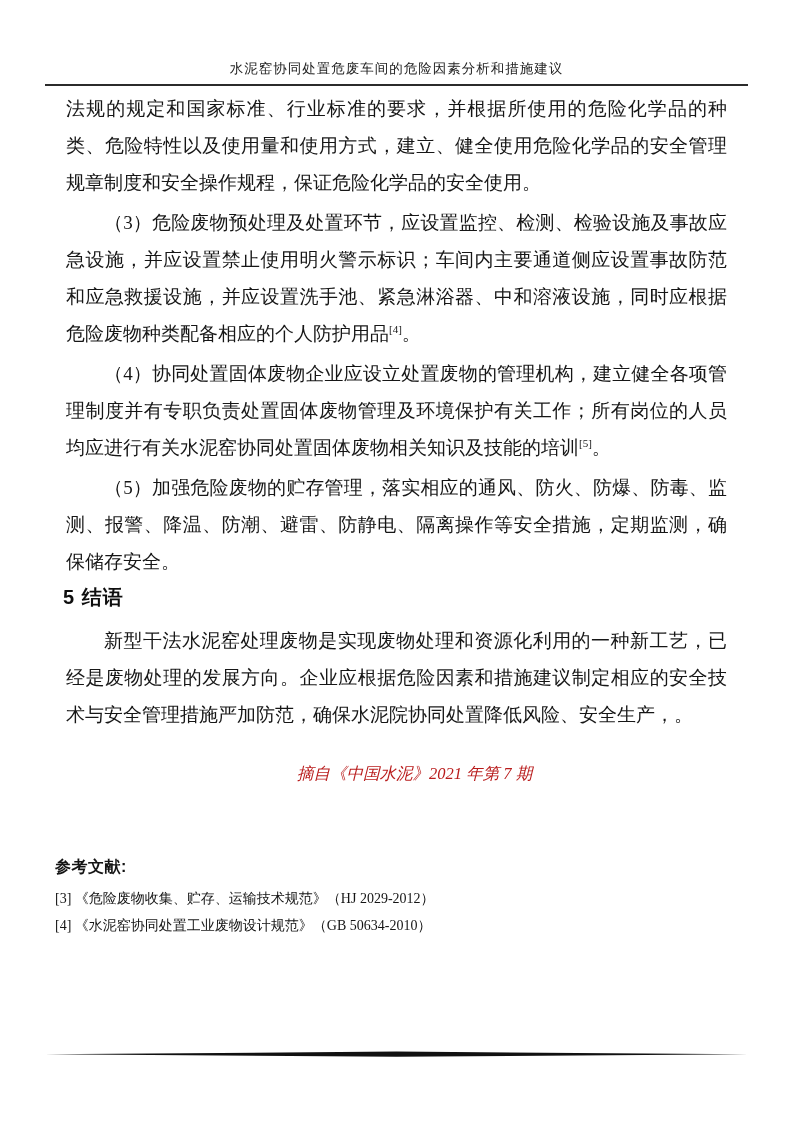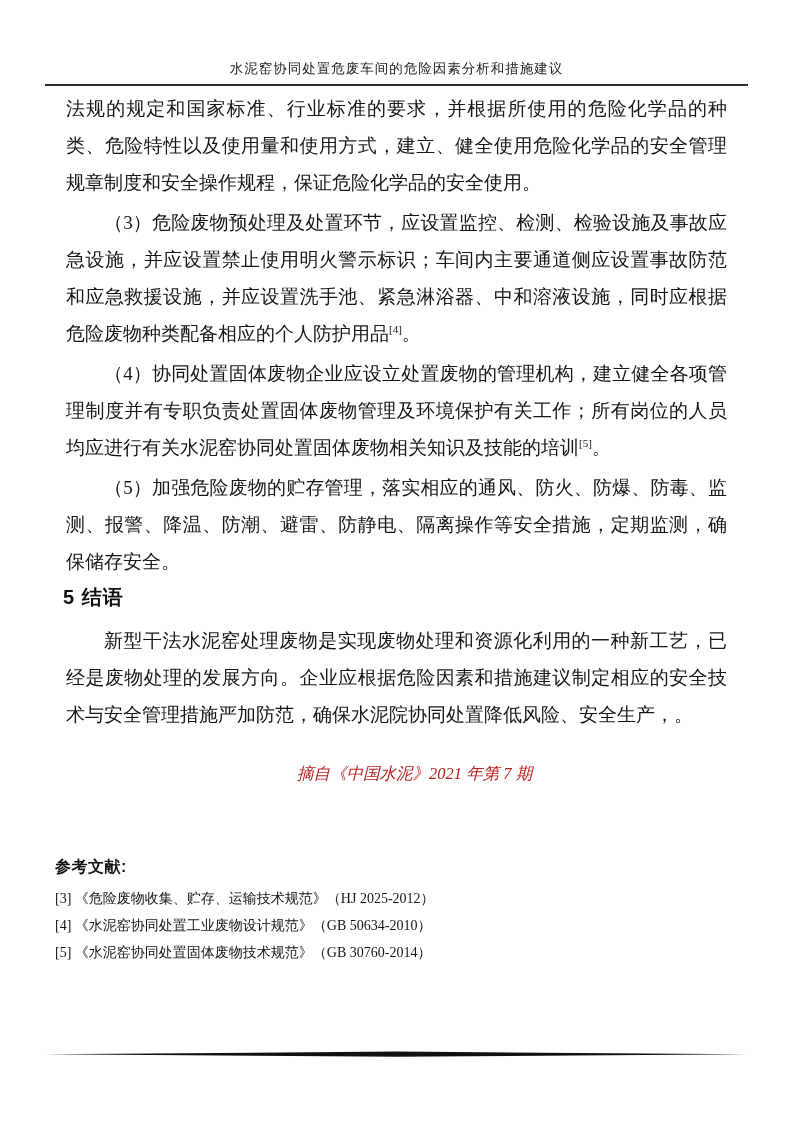--- a/index.html
+++ b/index.html
@@ -157,23 +157,22 @@
     <h2 class="section-heading">5 结语</h2>
 
     <p class="para indent">新型干法水泥窑处理废物是实现废物处理和资源化利用的一种新工艺，已经是废物处理的发展方向。企业应根据危险因素和措施建议制定相应的安全技术与安全管理措施严加防范，确保水泥院协同处置降低风险、安全生产，。</p>
 
     <p class="para source-line">摘自《中国水泥》2021 年第 7 期</p>
   </main>
 
   <section class="references">
     <h3 class="references-heading">参考文献:</h3>
     <ul>
-      <li>[3] 《危险废物收集、贮存、运输技术规范》（HJ 2025-2012）</li>
+      <li>[3] 《危险废物收集、贮存、运输技术规范》（HJ 2029-2012）</li>
       <li>[4] 《水泥窑协同处置工业废物设计规范》（GB 50634-2010）</li>
-      <li>[5] 《水泥窑协同处置固体废物技术规范》（GB 30760-2014）</li>
     </ul>
   </section>
 
   <svg class="footer-rule" viewBox="0 0 703 7" preserveAspectRatio="none">
     <polygon points="0,3.2 351.5,0.6 703,3.2 351.5,5.8" fill="#111111"></polygon>
   </svg>
   <div class="page-number">44</div>
   <div class="issue-number">2021.No.4</div>
 
 </div>

